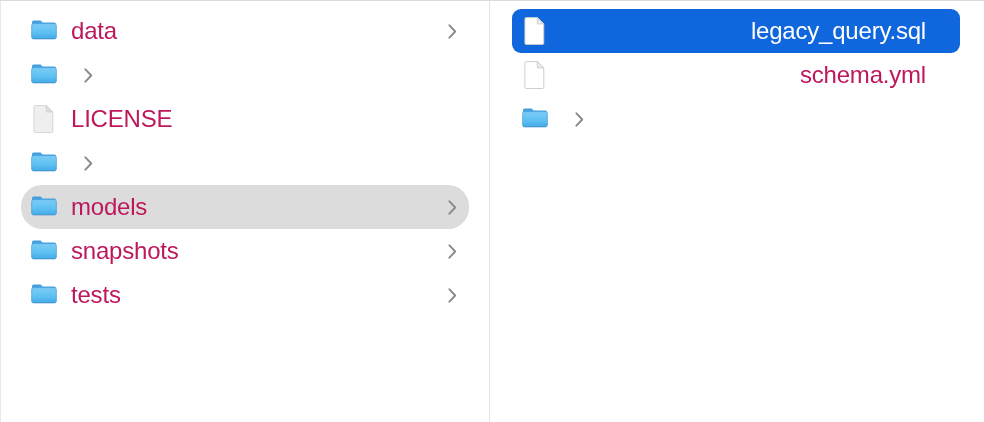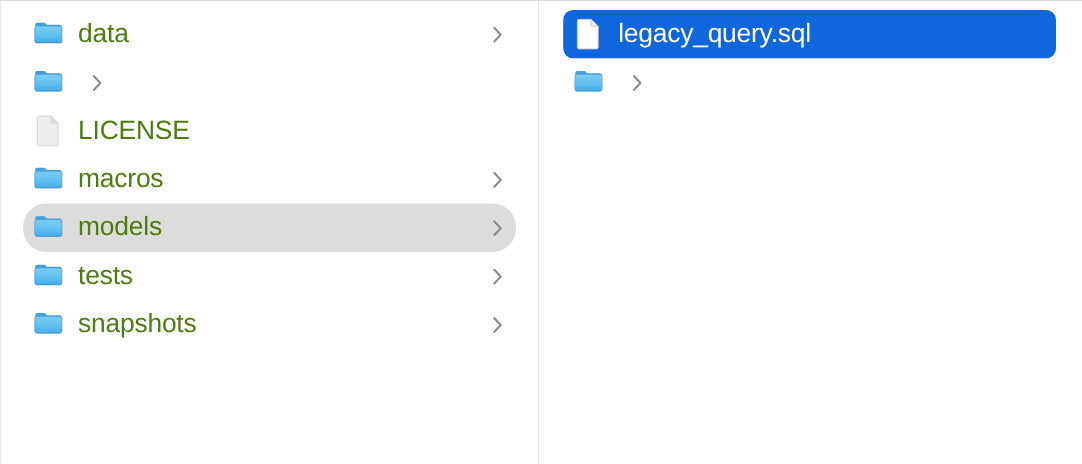--- a/index.html
+++ b/index.html
@@ -32,20 +32,21 @@
   }
 
   .column-left {
     width: 490px;
     border-right: 1px solid #e3e3e3;
     border-left: 1px solid #e8e8e8;
   }
 
   .column-right {
     width: 493px;
+    text-align: right;
   }
 
   .row {
     position: relative;
     display: flex;
     align-items: center;
     height: 44px;
     margin: 0 20px 0 20px;
     padding: 0 10px 0 10px;
     border-radius: 9px;
@@ -70,21 +71,21 @@
     position: relative;
     margin-right: 14px;
     display: block;
   }
   .row-icon svg { display: block; }
 
   .row-label {
     flex: 1 1 auto;
     font-size: 24px;
     line-height: 28px;
-    color: #4d7c0f;
+    color: #be185d;
     letter-spacing: -0.2px;
     white-space: nowrap;
     overflow: hidden;
     text-overflow: ellipsis;
   }
   .row.selected-active .row-label {
     color: #ffffff;
   }
 
   .row-chevron {
@@ -188,21 +189,20 @@
                 <stop offset="0.88" stop-color="#4fb4ec"></stop>
                 <stop offset="1" stop-color="#3f9ad4"></stop>
               </linearGradient>
             </defs>
             <path d="M1 6.2a1.6 1.6 0 0 1 1.6-1.6h7.0l2.0 2.0h11.8a1.6 1.6 0 0 1 1.6 1.6v3.0H1z" fill="url(#ftab)"></path>
             <rect x="0.6" y="7.6" width="24.8" height="15.4" rx="2.0" fill="url(#fbody)"></rect>
             <rect x="0.6" y="19.4" width="24.8" height="1.5" fill="#49b0e8" opacity="0.75"></rect>
             <rect x="0.6" y="7.6" width="24.8" height="15.4" rx="2.0" fill="none" stroke="#3d97cf" stroke-width="0.7" opacity="0.85"></rect>
           </svg>
         </span>
-        <span class="row-label">macros</span>
         <span class="row-chevron">
           <svg width="9" height="15" viewBox="0 0 9 15" xmlns="http://www.w3.org/2000/svg">
             <path d="M1.4 1.3L7.2 7.5L1.4 13.7" fill="none" stroke="#8a8a8e" stroke-width="1.9" stroke-linecap="round" stroke-linejoin="round"></path>
           </svg>
         </span>
       </div>
       <div class="row selected-inactive">
         <span class="row-icon">
           <svg width="26" height="30" viewBox="0 0 26 30" xmlns="http://www.w3.org/2000/svg">
             <defs>
@@ -244,49 +244,49 @@
                 <stop offset="0.88" stop-color="#4fb4ec"></stop>
                 <stop offset="1" stop-color="#3f9ad4"></stop>
               </linearGradient>
             </defs>
             <path d="M1 6.2a1.6 1.6 0 0 1 1.6-1.6h7.0l2.0 2.0h11.8a1.6 1.6 0 0 1 1.6 1.6v3.0H1z" fill="url(#ftab)"></path>
             <rect x="0.6" y="7.6" width="24.8" height="15.4" rx="2.0" fill="url(#fbody)"></rect>
             <rect x="0.6" y="19.4" width="24.8" height="1.5" fill="#49b0e8" opacity="0.75"></rect>
             <rect x="0.6" y="7.6" width="24.8" height="15.4" rx="2.0" fill="none" stroke="#3d97cf" stroke-width="0.7" opacity="0.85"></rect>
           </svg>
         </span>
+        <span class="row-label">snapshots</span>
+        <span class="row-chevron">
+          <svg width="9" height="15" viewBox="0 0 9 15" xmlns="http://www.w3.org/2000/svg">
+            <path d="M1.4 1.3L7.2 7.5L1.4 13.7" fill="none" stroke="#8a8a8e" stroke-width="1.9" stroke-linecap="round" stroke-linejoin="round"></path>
+          </svg>
+        </span>
+      </div>
+      <div class="row">
+        <span class="row-icon">
+          <svg width="26" height="30" viewBox="0 0 26 30" xmlns="http://www.w3.org/2000/svg">
+            <defs>
+              <linearGradient id="ftab" x1="0" y1="0" x2="0" y2="1">
+                <stop offset="0" stop-color="#3f9fdd"></stop>
+                <stop offset="1" stop-color="#4aa9e6"></stop>
+              </linearGradient>
+              <linearGradient id="fbody" x1="0" y1="0" x2="0" y2="1">
+                <stop offset="0" stop-color="#7ccdf5"></stop>
+                <stop offset="0.55" stop-color="#5fc0f2"></stop>
+                <stop offset="0.88" stop-color="#4fb4ec"></stop>
+                <stop offset="1" stop-color="#3f9ad4"></stop>
+              </linearGradient>
+            </defs>
+            <path d="M1 6.2a1.6 1.6 0 0 1 1.6-1.6h7.0l2.0 2.0h11.8a1.6 1.6 0 0 1 1.6 1.6v3.0H1z" fill="url(#ftab)"></path>
+            <rect x="0.6" y="7.6" width="24.8" height="15.4" rx="2.0" fill="url(#fbody)"></rect>
+            <rect x="0.6" y="19.4" width="24.8" height="1.5" fill="#49b0e8" opacity="0.75"></rect>
+            <rect x="0.6" y="7.6" width="24.8" height="15.4" rx="2.0" fill="none" stroke="#3d97cf" stroke-width="0.7" opacity="0.85"></rect>
+          </svg>
+        </span>
         <span class="row-label">tests</span>
-        <span class="row-chevron">
-          <svg width="9" height="15" viewBox="0 0 9 15" xmlns="http://www.w3.org/2000/svg">
-            <path d="M1.4 1.3L7.2 7.5L1.4 13.7" fill="none" stroke="#8a8a8e" stroke-width="1.9" stroke-linecap="round" stroke-linejoin="round"></path>
-          </svg>
-        </span>
-      </div>
-      <div class="row">
-        <span class="row-icon">
-          <svg width="26" height="30" viewBox="0 0 26 30" xmlns="http://www.w3.org/2000/svg">
-            <defs>
-              <linearGradient id="ftab" x1="0" y1="0" x2="0" y2="1">
-                <stop offset="0" stop-color="#3f9fdd"></stop>
-                <stop offset="1" stop-color="#4aa9e6"></stop>
-              </linearGradient>
-              <linearGradient id="fbody" x1="0" y1="0" x2="0" y2="1">
-                <stop offset="0" stop-color="#7ccdf5"></stop>
-                <stop offset="0.55" stop-color="#5fc0f2"></stop>
-                <stop offset="0.88" stop-color="#4fb4ec"></stop>
-                <stop offset="1" stop-color="#3f9ad4"></stop>
-              </linearGradient>
-            </defs>
-            <path d="M1 6.2a1.6 1.6 0 0 1 1.6-1.6h7.0l2.0 2.0h11.8a1.6 1.6 0 0 1 1.6 1.6v3.0H1z" fill="url(#ftab)"></path>
-            <rect x="0.6" y="7.6" width="24.8" height="15.4" rx="2.0" fill="url(#fbody)"></rect>
-            <rect x="0.6" y="19.4" width="24.8" height="1.5" fill="#49b0e8" opacity="0.75"></rect>
-            <rect x="0.6" y="7.6" width="24.8" height="15.4" rx="2.0" fill="none" stroke="#3d97cf" stroke-width="0.7" opacity="0.85"></rect>
-          </svg>
-        </span>
-        <span class="row-label">snapshots</span>
         <span class="row-chevron">
           <svg width="9" height="15" viewBox="0 0 9 15" xmlns="http://www.w3.org/2000/svg">
             <path d="M1.4 1.3L7.2 7.5L1.4 13.7" fill="none" stroke="#8a8a8e" stroke-width="1.9" stroke-linecap="round" stroke-linejoin="round"></path>
           </svg>
         </span>
       </div>
     </div>
   <div class="column column-right">
       <div class="row selected-active">
         <span class="row-icon">
@@ -298,20 +298,34 @@
         <span class="row-label">legacy_query.sql</span>
         <span class="row-chevron hidden">
           <svg width="9" height="15" viewBox="0 0 9 15" xmlns="http://www.w3.org/2000/svg">
             <path d="M1.4 1.3L7.2 7.5L1.4 13.7" fill="none" stroke="#ffffff" stroke-width="1.9" stroke-linecap="round" stroke-linejoin="round"></path>
           </svg>
         </span>
       </div>
       <div class="row">
         <span class="row-icon">
           <svg width="26" height="30" viewBox="0 0 26 30" xmlns="http://www.w3.org/2000/svg">
+            <path d="M4.2 1.6h11.1l6.5 6.3v19.3a1.3 1.3 0 0 1-1.3 1.3H4.2a1.3 1.3 0 0 1-1.3-1.3V2.9a1.3 1.3 0 0 1 1.3-1.3z" fill="#ffffff" stroke="#c9c9c9" stroke-width="0.9" stroke-linejoin="round"></path>
+            <path d="M15.3 1.6l6.5 6.3h-6.5z" fill="#ececec" stroke="#c9c9c9" stroke-width="0.9" stroke-linejoin="round"></path>
+          </svg>
+        </span>
+        <span class="row-label">schema.yml</span>
+        <span class="row-chevron hidden">
+          <svg width="9" height="15" viewBox="0 0 9 15" xmlns="http://www.w3.org/2000/svg">
+            <path d="M1.4 1.3L7.2 7.5L1.4 13.7" fill="none" stroke="#8a8a8e" stroke-width="1.9" stroke-linecap="round" stroke-linejoin="round"></path>
+          </svg>
+        </span>
+      </div>
+      <div class="row">
+        <span class="row-icon">
+          <svg width="26" height="30" viewBox="0 0 26 30" xmlns="http://www.w3.org/2000/svg">
             <defs>
               <linearGradient id="ftab" x1="0" y1="0" x2="0" y2="1">
                 <stop offset="0" stop-color="#3f9fdd"></stop>
                 <stop offset="1" stop-color="#4aa9e6"></stop>
               </linearGradient>
               <linearGradient id="fbody" x1="0" y1="0" x2="0" y2="1">
                 <stop offset="0" stop-color="#7ccdf5"></stop>
                 <stop offset="0.55" stop-color="#5fc0f2"></stop>
                 <stop offset="0.88" stop-color="#4fb4ec"></stop>
                 <stop offset="1" stop-color="#3f9ad4"></stop>

